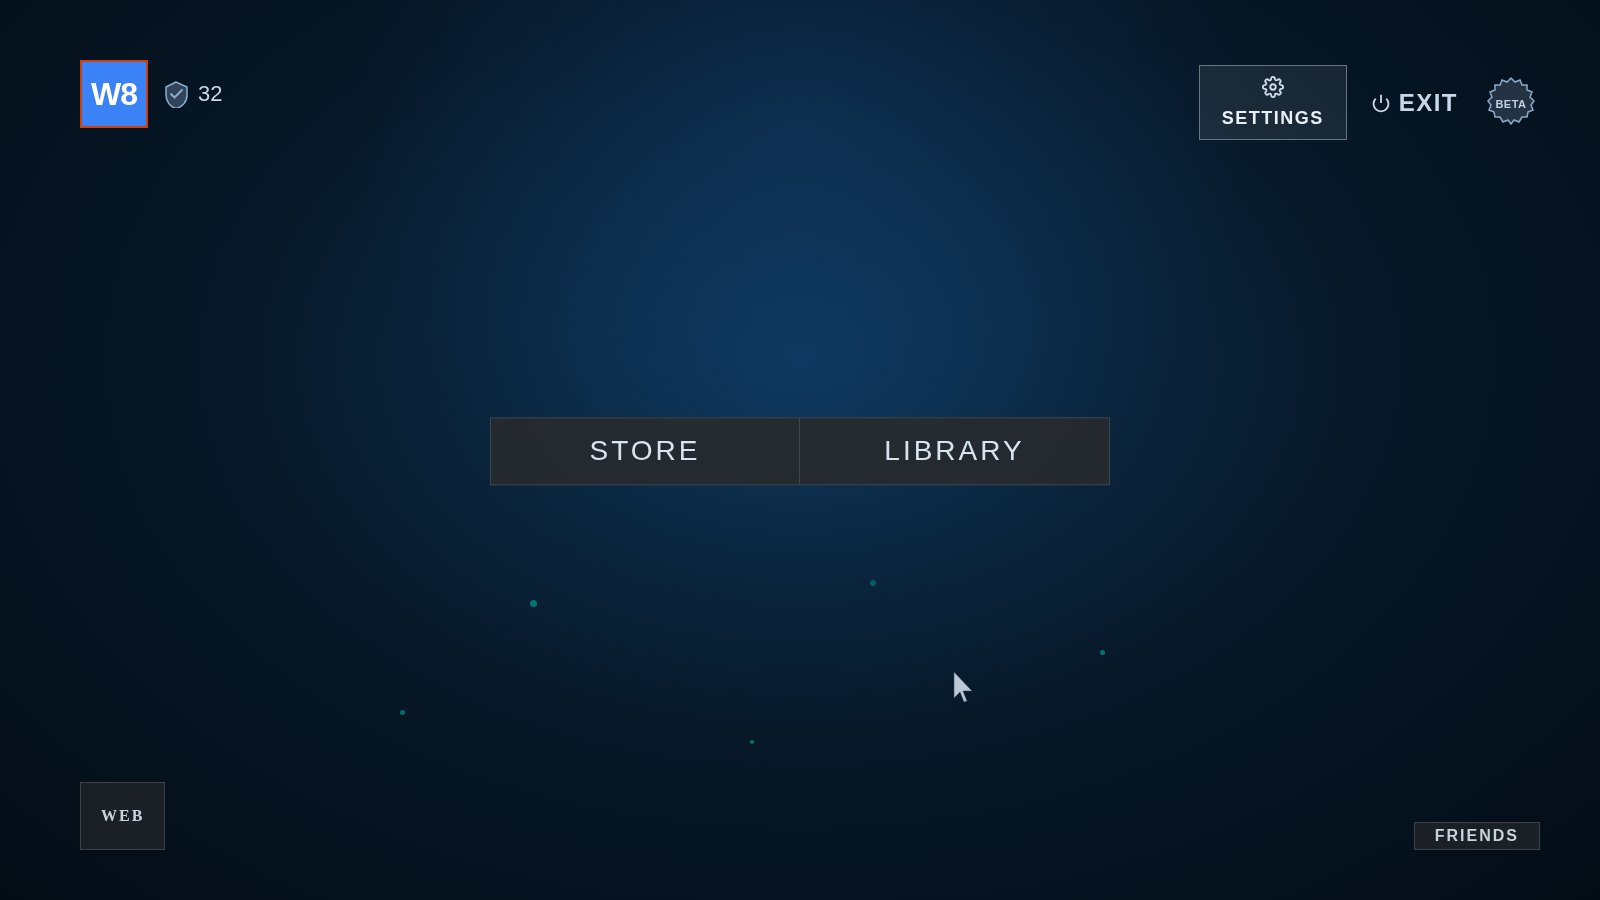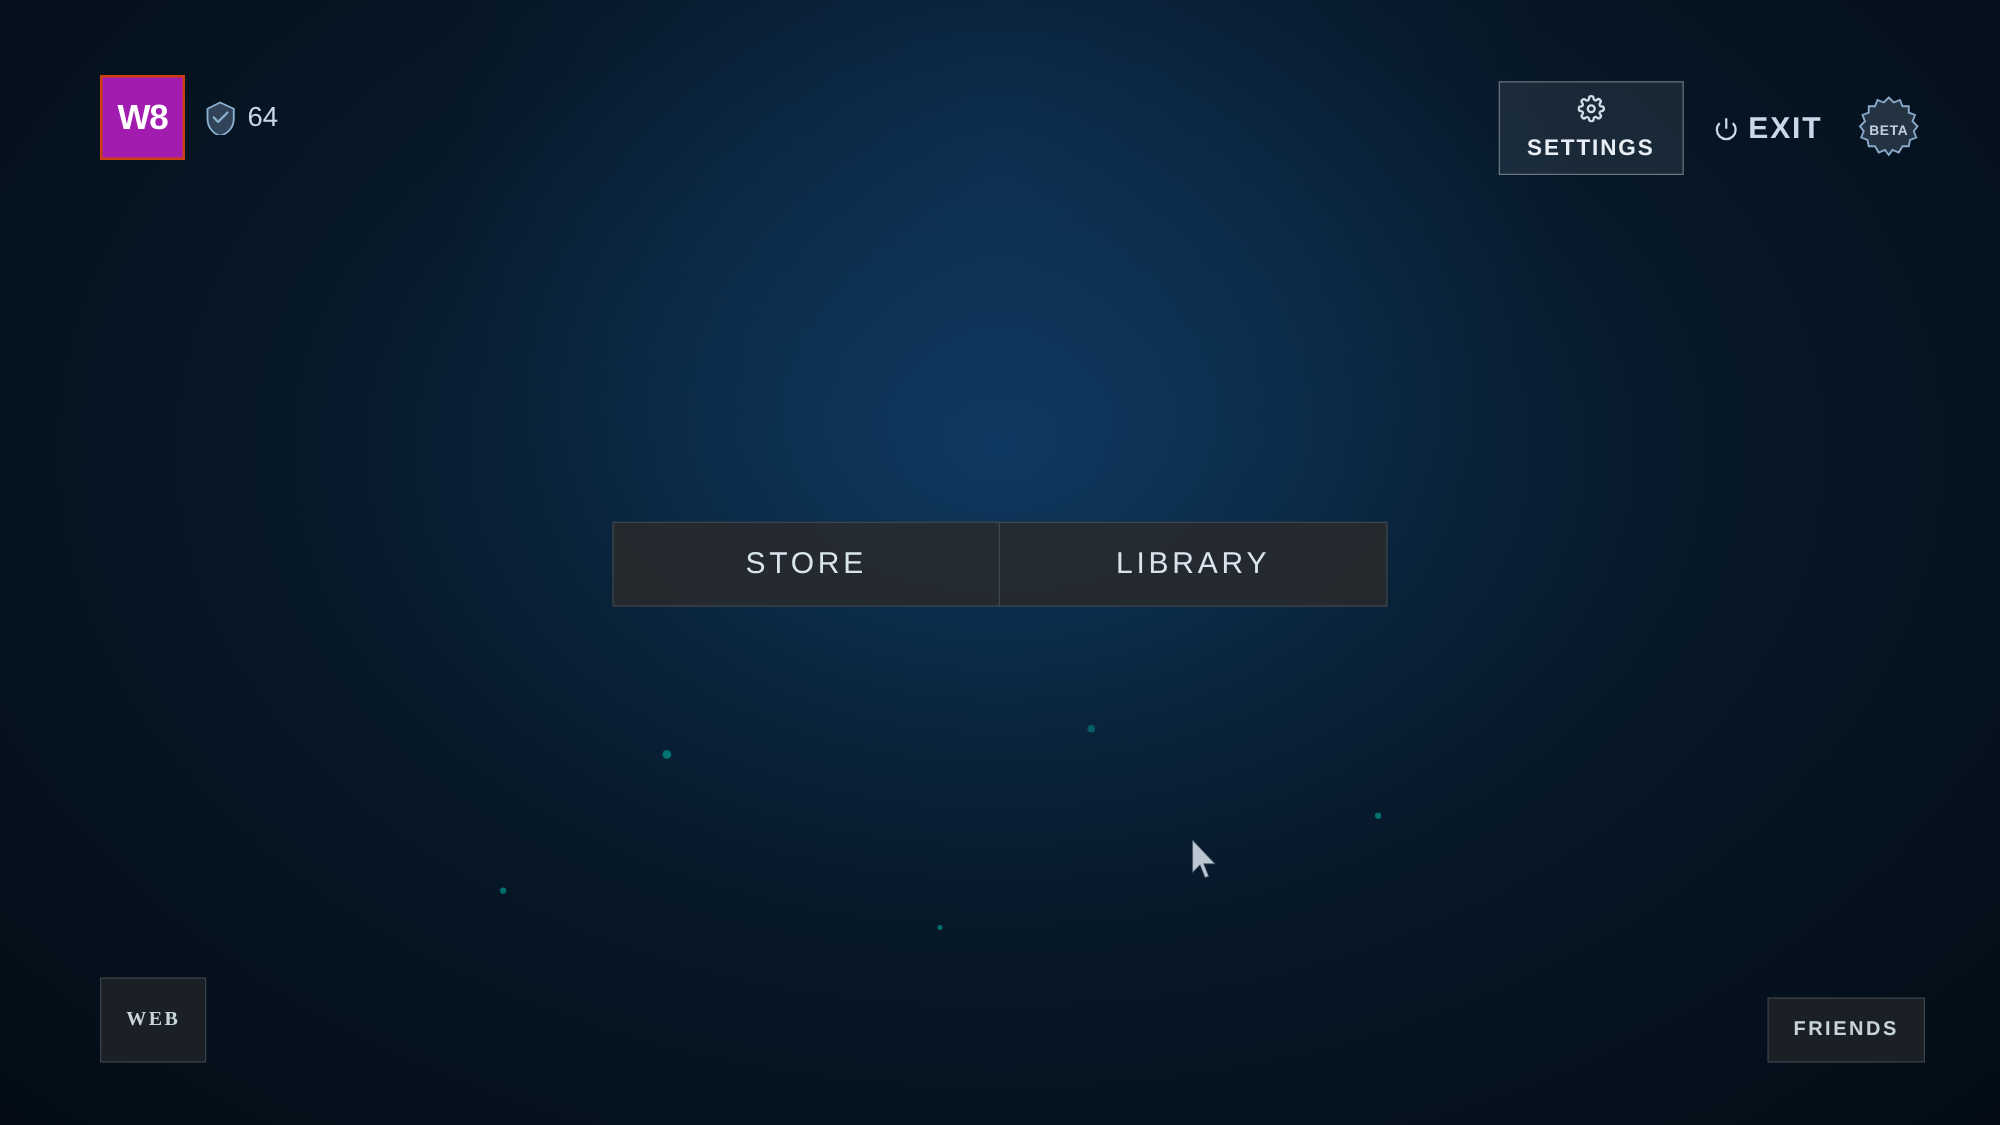--- a/index.html
+++ b/index.html
@@ -58,26 +58,26 @@
       top: 60px;
       left: 80px;
       display: flex;
       align-items: center;
       gap: 14px;
     }
 
     .avatar-badge {
       width: 68px;
       height: 68px;
-      background: #a21caf;
+      background: #3b82f6;
       border: 2px solid #cc4010;
       display: flex;
       align-items: center;
       justify-content: center;
-      font-size: 28px;
+      font-size: 32px;
       font-weight: 900;
       color: white;
       letter-spacing: -1px;
     }
 
     .user-points {
       display: flex;
       align-items: center;
       gap: 8px;
       color: #c8d8e8;
@@ -140,21 +140,21 @@
       display: flex;
       gap: 0;
     }
 
     .nav-btn {
       width: 310px;
       height: 68px;
       background: rgba(40, 42, 44, 0.88);
       border: 1.5px solid rgba(80, 90, 100, 0.6);
       color: #d8e4ee;
-      font-size: 24px;
+      font-size: 28px;
       font-weight: 400;
       letter-spacing: 3px;
       text-transform: uppercase;
       cursor: pointer;
       display: flex;
       align-items: center;
       justify-content: center;
       transition: background 0.2s;
     }
 
@@ -189,21 +189,21 @@
       right: 60px;
     }
 
     .friends-btn {
       background: rgba(30, 35, 40, 0.85);
       border: 1.5px solid rgba(80, 90, 100, 0.6);
       color: #c8d4dc;
       font-size: 16px;
       font-weight: 600;
       letter-spacing: 2px;
-      padding: 16px 20px;
+      padding: 4px 20px;
       cursor: pointer;
       text-transform: uppercase;
     }
 
     
     .cursor-indicator {
       position: absolute;
       top: 670px;
       left: 950px;
       pointer-events: none;
@@ -235,21 +235,21 @@
   <div class="dot" style="top:580px;left:870px;width:6px;height:6px;opacity:0.7;"></div>
 
   <div class="top-left">
     <div class="avatar-badge">W8</div>
     <div class="user-points">
 
       <svg width="28" height="28" viewBox="0 0 28 28" fill="none" xmlns="http://www.w3.org/2000/svg">
         <path d="M14 2L4 7v8c0 6.5 4.3 12 10 13.5C20.7 27 25 21.5 25 15V7L14 2z" fill="rgba(150,180,220,0.3)" stroke="#8ab0d0" stroke-width="1.5"></path>
         <path d="M9 14l3.5 3.5L20 10" stroke="#8ab0d0" stroke-width="1.8" stroke-linecap="round" stroke-linejoin="round"></path>
       </svg>
-      <span>64</span>
+      <span>32</span>
     </div>
   </div>
 
   <div class="top-right">
     <button class="settings-btn">
       <svg class="gear-svg" viewBox="0 0 24 24" fill="none" stroke="#d0dde8" stroke-width="2">
         <circle cx="12" cy="12" r="3"></circle>
         <path d="M19.4 15a1.65 1.65 0 0 0 .33 1.82l.06.06a2 2 0 0 1-2.83 2.83l-.06-.06a1.65 1.65 0 0 0-1.82-.33 1.65 1.65 0 0 0-1 1.51V21a2 2 0 0 1-4 0v-.09A1.65 1.65 0 0 0 9 19.4a1.65 1.65 0 0 0-1.82.33l-.06.06a2 2 0 0 1-2.83-2.83l.06-.06A1.65 1.65 0 0 0 4.68 15a1.65 1.65 0 0 0-1.51-1H3a2 2 0 0 1 0-4h.09A1.65 1.65 0 0 0 4.6 9a1.65 1.65 0 0 0-.33-1.82l-.06-.06a2 2 0 0 1 2.83-2.83l.06.06A1.65 1.65 0 0 0 9 4.68a1.65 1.65 0 0 0 1-1.51V3a2 2 0 0 1 4 0v.09a1.65 1.65 0 0 0 1 1.51 1.65 1.65 0 0 0 1.82-.33l.06-.06a2 2 0 0 1 2.83 2.83l-.06.06A1.65 1.65 0 0 0 19.4 9a1.65 1.65 0 0 0 1.51 1H21a2 2 0 0 1 0 4h-.09a1.65 1.65 0 0 0-1.51 1z"></path>
       </svg>
       <span>SETTINGS</span>

